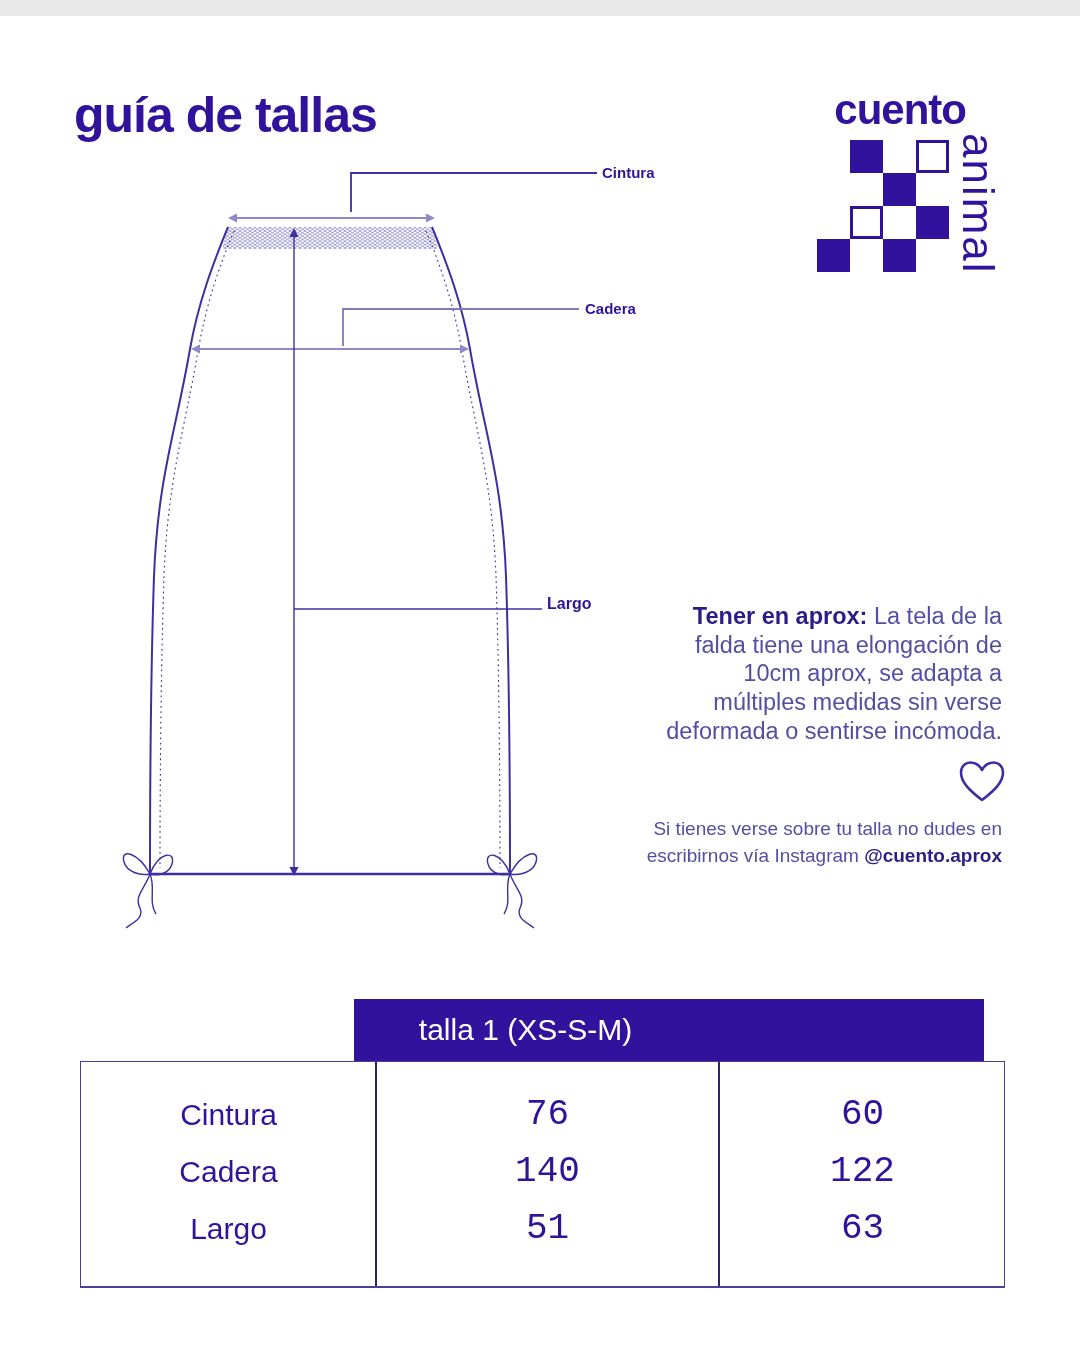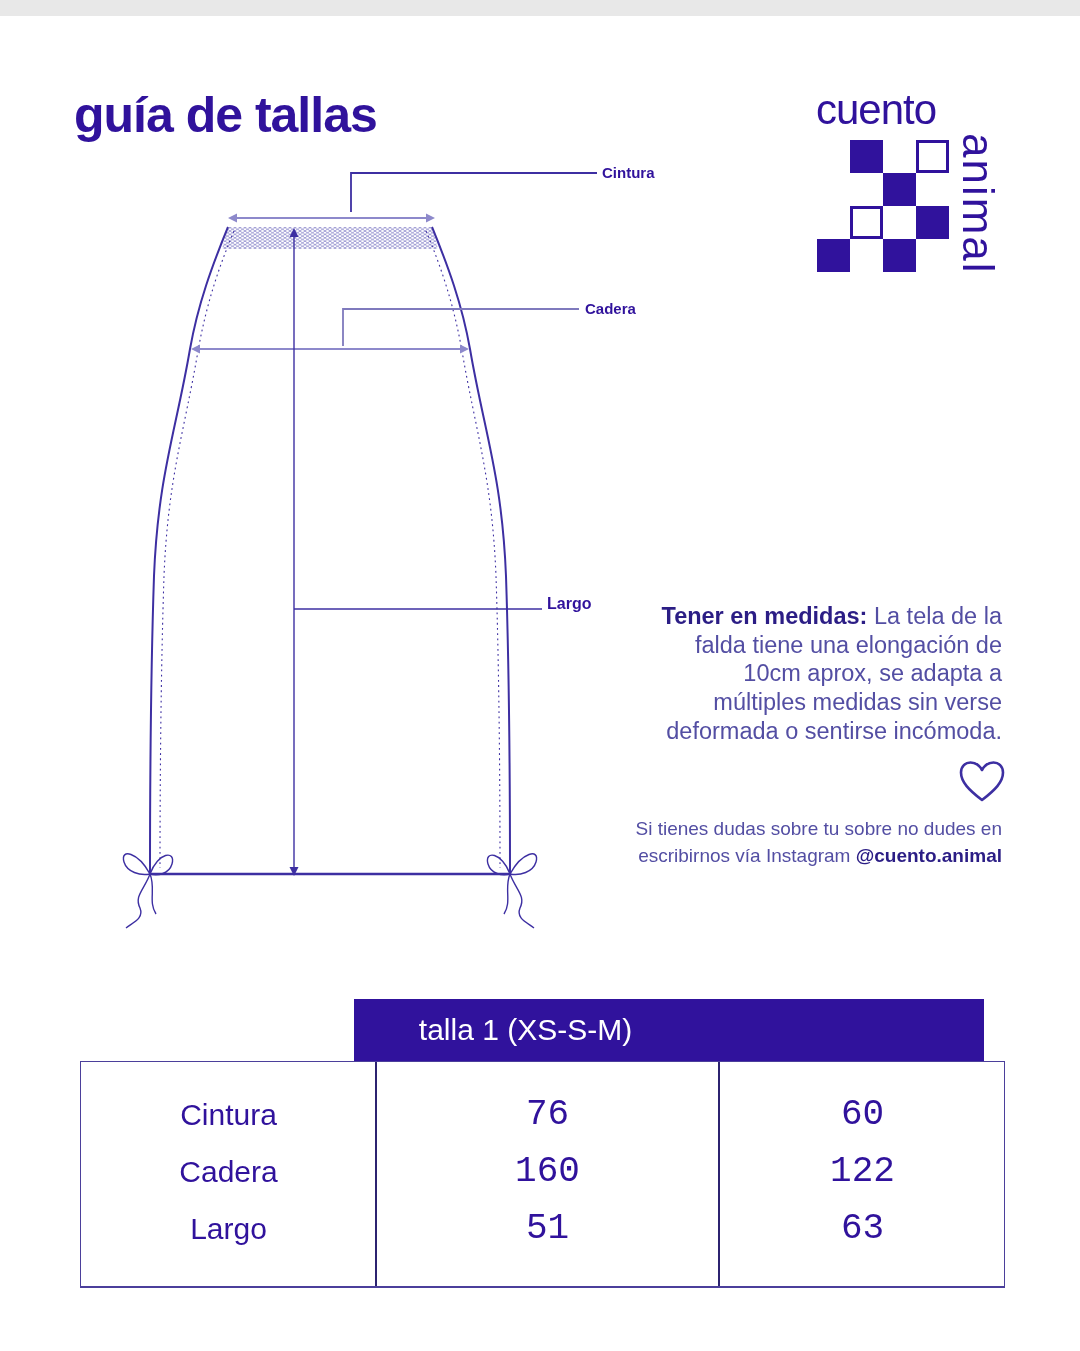--- a/index.html
+++ b/index.html
@@ -17,22 +17,22 @@
     margin:16px auto;overflow:hidden;
     font-family:"Liberation Sans", sans-serif;color:var(--primary);
   }
   
   .page-title{
     position:absolute;left:74px;top:70px;
     font-size:50px;font-weight:bold;letter-spacing:-1px;color:var(--primary);
   }
   
   .logo-word-top{
-    position:absolute;left:816px;top:70px;width:150px;
-    font-size:42px;font-weight:normal;letter-spacing:-1px;color:var(--primary);
+    position:absolute;left:816px;top:70px;width:150px;text-align:right;
+    font-size:42px;font-weight:bold;letter-spacing:-1px;color:var(--primary);
   }
   .logo-grid{
     position:absolute;left:817px;top:124px;
     display:grid;grid-template-columns:repeat(4,33px);grid-auto-rows:33px;
   }
   .logo-grid .cell.filled{background:var(--primary);}
   .logo-grid .cell.outlined{border:3px solid var(--primary);background:var(--white);}
   .logo-word-side{
     position:absolute;left:953px;top:117px;height:180px;
     writing-mode:vertical-rl;
@@ -166,44 +166,44 @@
       <path d="M410 728 C 402 706 384 704 388 718 C 391 728 402 730 410 728 Z"></path>
       <path d="M410 728 C 416 744 426 750 420 762 C 416 772 426 776 434 782"></path>
       <path d="M410 728 C 404 742 412 756 404 768"></path>
     </g>
   </svg>
 
   <span class="diag-label cintura">Cintura</span>
   <span class="diag-label cadera">Cadera</span>
   <span class="diag-label largo">Largo</span>
 
-  <p class="note"><b>Tener en medidas:</b><span> La tela de la falda tiene una elongación de 10cm aprox, se adapta a múltiples medidas sin verse deformada o sentirse incómoda.</span></p>
+  <p class="note"><b>Tener en aprox:</b><span> La tela de la falda tiene una elongación de 10cm aprox, se adapta a múltiples medidas sin verse deformada o sentirse incómoda.</span></p>
 
   <div class="heart-wrap">
     <svg width="48" height="44" viewBox="0 0 48 44" xmlns="http://www.w3.org/2000/svg">
       <path d="M24 40 C 11 30 3 22 3 12.5 C 3 6 7.5 2.5 12.5 2.5 C 17.5 2.5 21.5 5.5 24 10 C 26.5 5.5 30.5 2.5 35.5 2.5 C 40.5 2.5 45 6 45 12.5 C 45 22 37 30 24 40 Z" fill="none" stroke="var(--ink)" stroke-width="2.6" stroke-linejoin="round"></path>
     </svg>
   </div>
 
-  <p class="contact"><span>Si tienes dudas sobre tu sobre no dudes en escribirnos vía Instagram </span><b>@cuento.animal</b></p>
+  <p class="contact"><span>Si tienes verse sobre tu talla no dudes en escribirnos vía Instagram </span><b>@cuento.aprox</b></p>
 
   <div class="size-table-header">
     <div>talla 1 (XS-S-M)</div>
   </div>
 
   <div class="size-table-body">
     <div class="vline v1"></div>
     <div class="vline v2"></div>
     <div class="size-grid">
       <div class="rowlabel">Cintura</div>
       <div class="val">76</div>
       <div class="val">60</div>
 
       <div class="rowlabel">Cadera</div>
-      <div class="val">160</div>
+      <div class="val">140</div>
       <div class="val">122</div>
 
       <div class="rowlabel">Largo</div>
       <div class="val">51</div>
       <div class="val">63</div>
     </div>
   </div>
 
 </div>
 

